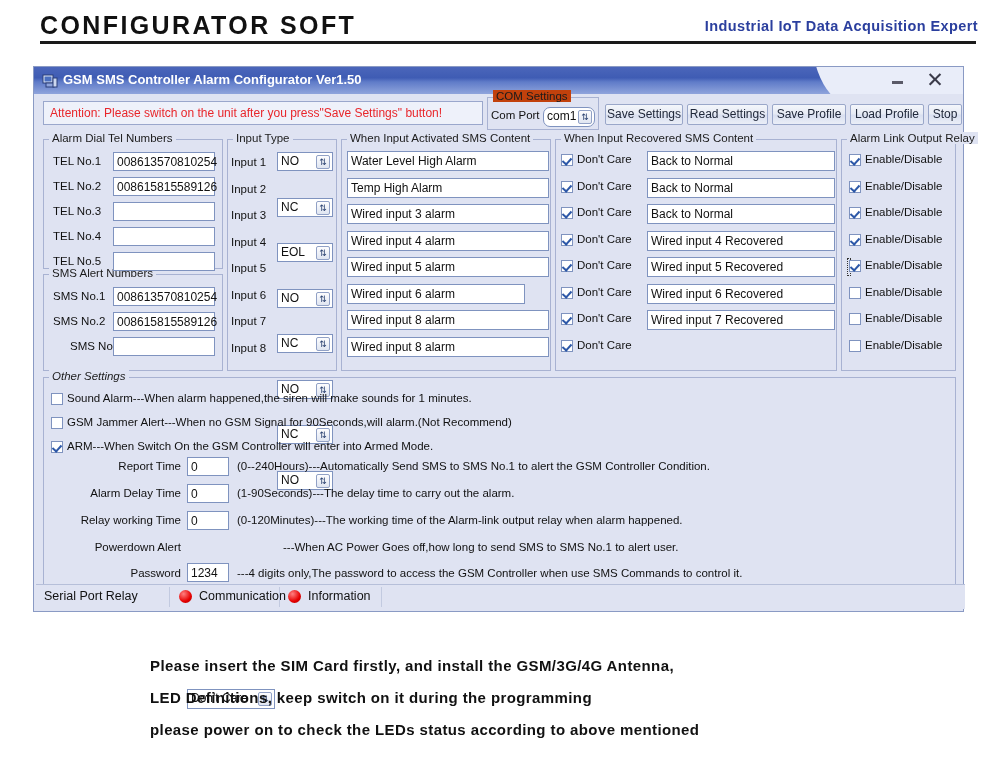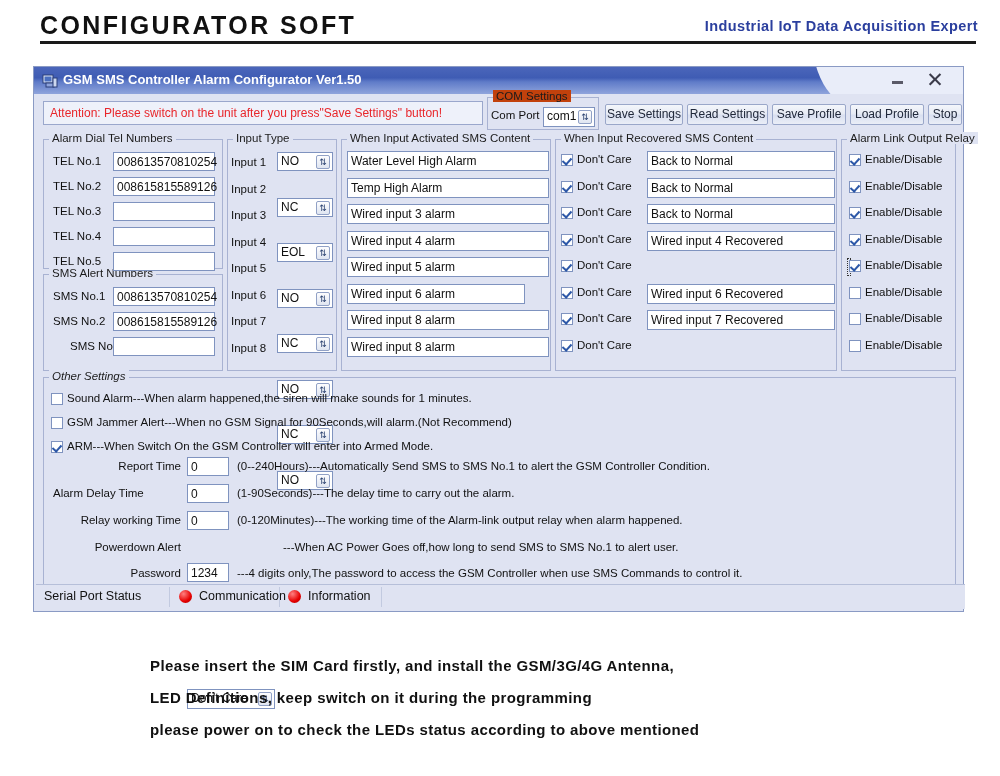--- a/index.html
+++ b/index.html
@@ -85,21 +85,21 @@
   }
   .combo .combo-val{
     position:absolute;left:3px;top:1px;font-size:12px;color:#111;white-space:nowrap;
   }
   .combo .combo-arrow{
     position:absolute;right:2px;top:2px;width:14px;height:14px;
     background:linear-gradient(to bottom,#fdfdfe,#dfe5f1);
     border:1px solid #91a1c6;border-radius:2px;box-sizing:border-box;
     font-size:9px;line-height:12px;text-align:center;color:#29406f;
   }
-  #com-port-combo{position:absolute;left:508px;top:13px;width:52px;height:20px;}
+  #com-port-combo{position:absolute;left:508px;top:13px;width:52px;height:20px;border-radius:7px;}
 
   .tbtn{
     position:absolute;top:10px;height:21px;
     background:linear-gradient(to bottom,#f4f6fb 0%,#e6eaf4 48%,#d9dff0 52%,#eaeef7 100%);
     border:1px solid #9aa7c9;border-radius:2px;box-sizing:border-box;
     font-size:12px;color:#20283a;text-align:center;line-height:19px;white-space:nowrap;
   }
   #btn-save-settings{left:570px;width:78px;}
   #btn-read-settings{left:652px;width:81px;}
   #btn-save-profile{left:737px;width:74px;}
@@ -352,20 +352,23 @@
          <span class="cbx checked"></span>
          <span class="cbx-label">Don't Care</span>
        </div>
        <div class="tfield" style="left:612px;top:136.5px;width:188px;height:20px;">
           <span>Wired input 4 Recovered</span>
         </div>
         <div class="cbx-row" style="left:526px;top:166px;">
          <span class="cbx checked"></span>
          <span class="cbx-label">Don't Care</span>
        </div>
+       <div class="tfield" style="left:612px;top:163px;width:188px;height:20px;">
+          <span>Wired input 5 Recovered</span>
+        </div>
         <div class="cbx-row" style="left:526px;top:192.5px;">
          <span class="cbx checked"></span>
          <span class="cbx-label">Don't Care</span>
        </div>
        <div class="tfield" style="left:612px;top:189.5px;width:188px;height:20px;">
           <span>Wired input 6 Recovered</span>
         </div>
         <div class="cbx-row" style="left:526px;top:219px;">
          <span class="cbx checked"></span>
          <span class="cbx-label">Don't Care</span>
@@ -419,21 +422,21 @@
        </div>
         <div class="cbx-row" style="left:16px;top:347px;">
          <span class="cbx checked"></span>
          <span class="cbx-label">ARM---When Switch On the GSM Controller will enter into Armed Mode.</span>
        </div>
         <div class="rowlabel" style="left:18px;top:366px;width:128px;text-align:right;">Report Time</div>
        <div class="tfield" style="left:152px;top:363px;width:42px;height:19px;">
           <span>0</span>
         </div>
        <div class="rowlabel" style="left:202px;top:366px;">(0--240Hours)---Automatically Send SMS to SMS No.1 to alert the GSM Controller Condition.</div>
-        <div class="rowlabel" style="left:18px;top:393px;width:128px;">Alarm Delay Time</div>
+        <div class="rowlabel" style="left:18px;top:393px;width:128px;text-align:right;">Alarm Delay Time</div>
        <div class="tfield" style="left:152px;top:390px;width:42px;height:19px;">
           <span>0</span>
         </div>
        <div class="rowlabel" style="left:202px;top:393px;">(1-90Seconds)---The delay time to carry out the alarm.</div>
         <div class="rowlabel" style="left:18px;top:420px;width:128px;text-align:right;">Relay working Time</div>
        <div class="tfield" style="left:152px;top:417px;width:42px;height:19px;">
           <span>0</span>
         </div>
        <div class="rowlabel" style="left:202px;top:420px;">(0-120Minutes)---The working time of the Alarm-link output relay when alarm happened.</div>
         <div class="rowlabel" style="left:18px;top:447px;width:128px;text-align:right;">Powerdown Alert</div>
@@ -443,21 +446,21 @@
      </div>
      <div class="rowlabel" style="left:248px;top:447px;">---When AC Power Goes off,how long to send SMS to SMS No.1 to alert user.</div>
         <div class="rowlabel" style="left:18px;top:473px;width:128px;text-align:right;">Password</div>
      <div class="tfield" style="left:152px;top:469px;width:42px;height:19px;">
           <span>1234</span>
         </div>
      <div class="rowlabel" style="left:202px;top:473px;">---4 digits only,The password to access the GSM Controller when use SMS Commands to control it.</div>
       </div>
 
     <div class="statusbar">
-      <div class="sb-cell" style="left:8px;">Serial Port Status</div>
+      <div class="sb-cell" style="left:8px;">Serial Port Relay</div>
       <div class="sb-sep" style="left:133px;"></div>
       <div class="led" style="left:143px;"></div>
       <div class="sb-cell" style="left:163px;">Communication</div>
       <div class="sb-sep" style="left:243px;"></div>
       <div class="led" style="left:252px;"></div>
       <div class="sb-cell" style="left:272px;text-align:center;">Information</div>
       <div class="sb-sep" style="left:345px;"></div>
     </div>
 
   </div>

